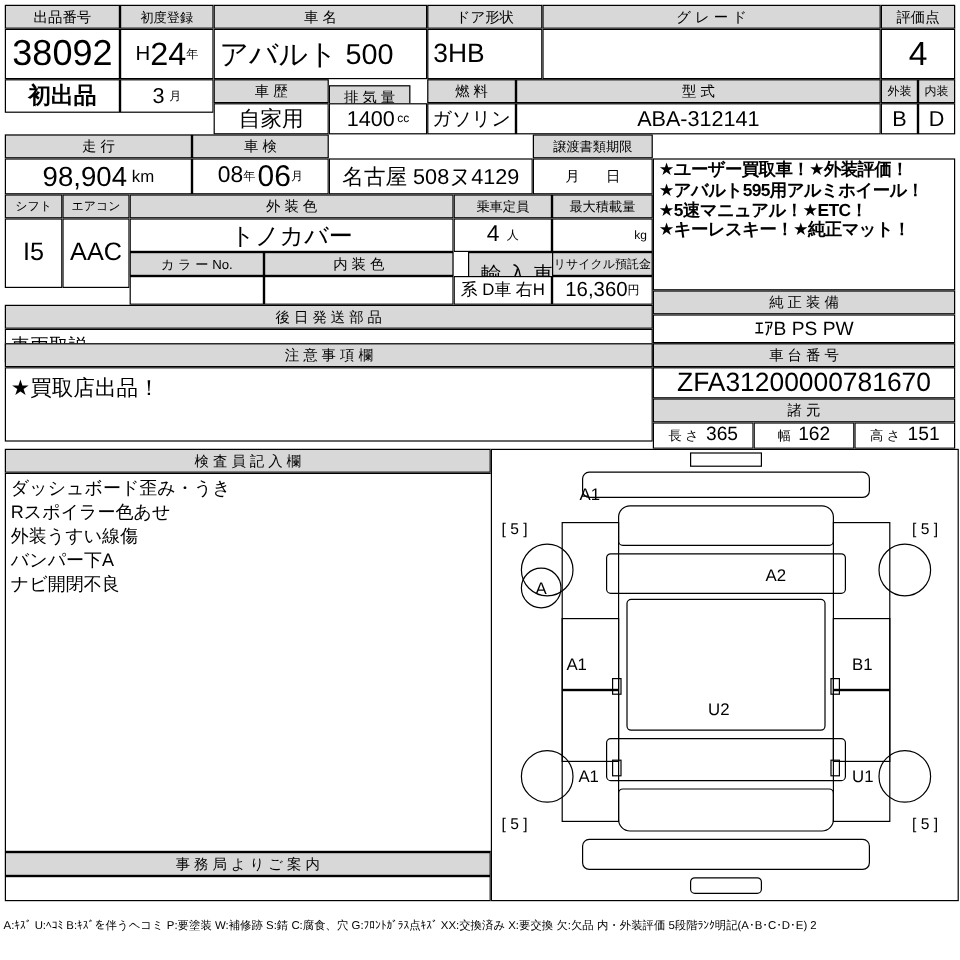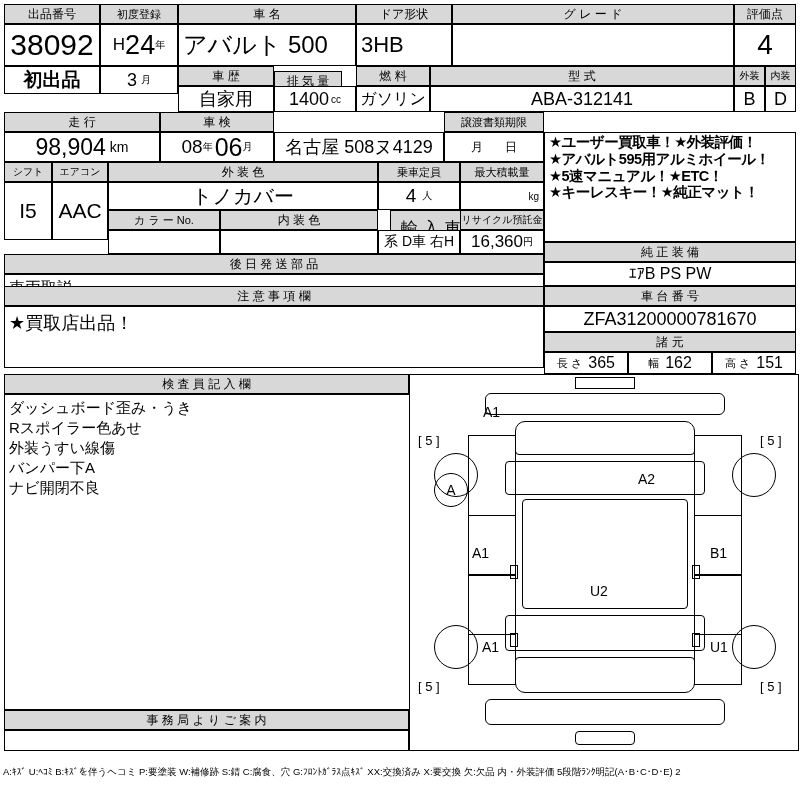--- a/index.html
+++ b/index.html
@@ -154,21 +154,21 @@
     <span class="unit">円</span>
   </div>
 
   <div class="bx hdr" style="left:544px;top:242px;width:252px;height:20px;">純 正 装 備</div>
   <div class="bx val" style="left:544px;top:262px;width:252px;height:24px;font-size:16px;">ｴｱB PS PW</div>
 
   <div class="bx hdr" style="left:4px;top:254px;width:540px;height:20px;">後 日 発 送 部 品</div>
   <div class="bx val lft" style="left:4px;top:274px;width:540px;height:28px;font-size:16px;">車両取説</div>
 
   <div class="bx hdr" style="left:544px;top:286px;width:252px;height:20px;">車 台 番 号</div>
-  <div class="bx val" style="left:544px;top:306px;width:252px;height:26px;font-size:18px;">ZFA31200000781670</div>
+  <div class="bx val" style="left:544px;top:306px;width:252px;height:26px;font-size:22px;">ZFA31200000781670</div>
 
   <div class="bx val lft" style="left:4px;top:306px;width:540px;height:62px;font-size:18px;align-items:flex-start;padding-top:4px;">★買取店出品！</div>
   <div class="bx hdr" style="left:4px;top:286px;width:540px;height:20px;">注 意 事 項 欄</div>
 
   <div class="bx hdr" style="left:544px;top:332px;width:252px;height:20px;">諸 元</div>
   <div class="bx val" style="left:544px;top:352px;width:84px;height:22px;">
     <span class="sm">長 さ</span>
     <span style="font-size:16px;margin-left:6px;">365</span>
   </div>
   <div class="bx val" style="left:628px;top:352px;width:84px;height:22px;">

